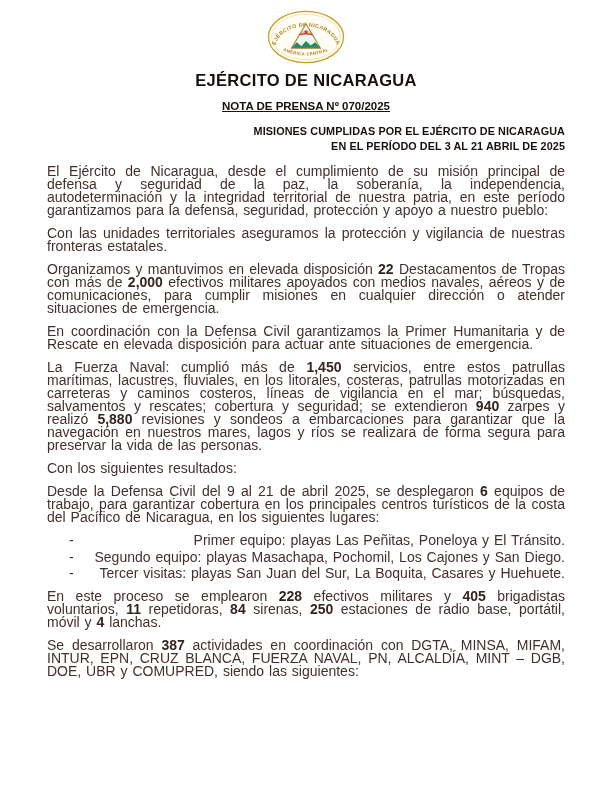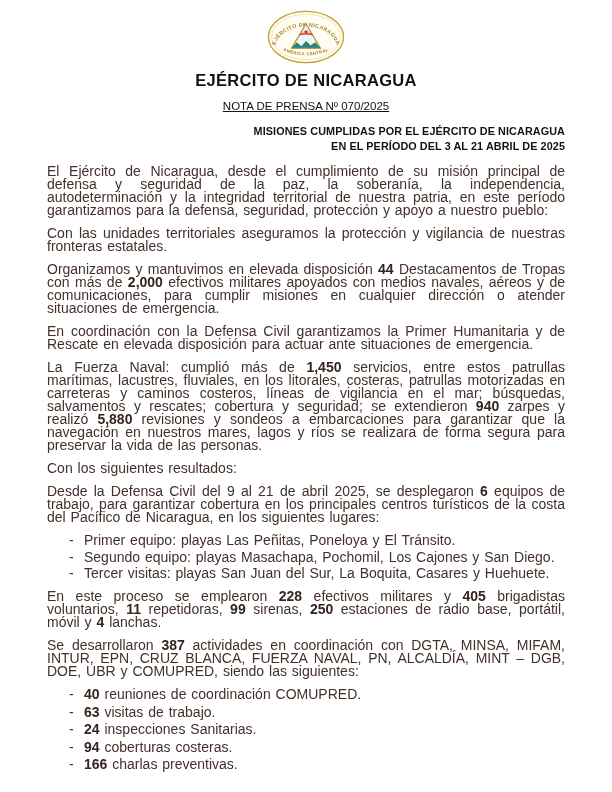--- a/index.html
+++ b/index.html
@@ -22,21 +22,21 @@
     font-size: 16.5px;
     font-weight: bold;
     color: #17110e;
     margin-top: 7px;
     letter-spacing: 0.3px;
     line-height: 19px;
   }
   .doc-subtitle {
     text-align: center;
     font-size: 11.5px;
-    font-weight: normal;
+    font-weight: bold;
     text-decoration: underline;
     color: #17110e;
     margin-top: 9px;
     line-height: 14px;
   }
   .mission-heading {
     text-align: right;
     font-size: 10.8px;
     font-weight: bold;
     color: #17110e;
@@ -50,21 +50,21 @@
     line-height: 13px;
     text-align: justify;
     word-spacing: 1px;
   }
   .doc-body p { margin: 0 0 10px 0; }
   .doc-body b { color: #36241e; }
   ul.dash-list {
     list-style: none;
     margin: 0 0 10px 0;
     padding: 0 0 0 22px;
-    text-align: left;
+    text-align: right;
   }
   ul.dash-list li {
     position: relative;
     padding-left: 15px;
     margin-bottom: 3.5px;
     line-height: 13px;
   }
   ul.dash-list li::before {
     content: "-";
     position: absolute;
@@ -111,37 +111,30 @@
   <div class="doc-subtitle">NOTA DE PRENSA Nº 070/2025</div>
 
   <div class="mission-heading">
     <div>MISIONES CUMPLIDAS POR EL EJÉRCITO DE NICARAGUA</div>
     <div>EN EL PERÍODO DEL 3 AL 21 ABRIL DE 2025</div>
   </div>
 
   <div class="doc-body">
     <p>El Ejército de Nicaragua, desde el cumplimiento de su misión principal de defensa y seguridad de la paz, la soberanía, la independencia, autodeterminación y la integridad territorial de nuestra patria, en este período garantizamos para la defensa, seguridad, protección y apoyo a nuestro pueblo:</p>
     <p>Con las unidades territoriales aseguramos la protección y vigilancia de nuestras fronteras estatales.</p>
-    <p>Organizamos y mantuvimos en elevada disposición <b>44</b> Destacamentos de Tropas con más de <b>2,000</b> efectivos militares apoyados con medios navales, aéreos y de comunicaciones, para cumplir misiones en cualquier dirección o atender situaciones de emergencia.</p>
+    <p>Organizamos y mantuvimos en elevada disposición <b>22</b> Destacamentos de Tropas con más de <b>2,000</b> efectivos militares apoyados con medios navales, aéreos y de comunicaciones, para cumplir misiones en cualquier dirección o atender situaciones de emergencia.</p>
     <p>En coordinación con la Defensa Civil garantizamos la Primer Humanitaria y de Rescate en elevada disposición para actuar ante situaciones de emergencia.</p>
     <p>La Fuerza Naval: cumplió más de <b>1,450</b> servicios, entre estos patrullas marítimas, lacustres, fluviales, en los litorales, costeras, patrullas motorizadas en carreteras y caminos costeros, líneas de vigilancia en el mar; búsquedas, salvamentos y rescates; cobertura y seguridad; se extendieron <b>940</b> zarpes y realizó <b>5,880</b> revisiones y sondeos a embarcaciones para garantizar que la navegación en nuestros mares, lagos y ríos se realizara de forma segura para preservar la vida de las personas.</p>
     <p>Con los siguientes resultados:</p>
     <p>Desde la Defensa Civil del 9 al 21 de abril 2025, se desplegaron <b>6</b> equipos de trabajo, para garantizar cobertura en los principales centros turísticos de la costa del Pacífico de Nicaragua, en los siguientes lugares:</p>
 
     <ul class="dash-list">
       <li>Primer equipo:  playas Las Peñitas, Poneloya y El Tránsito.</li>
       <li>Segundo equipo:  playas Masachapa, Pochomil, Los Cajones y San Diego.</li>
       <li>Tercer visitas:  playas San Juan del Sur, La Boquita, Casares y Huehuete.</li>
     </ul>
 
-    <p>En este proceso se emplearon <b>228</b> efectivos militares y <b>405</b> brigadistas voluntarios, <b>11</b> repetidoras, <b>99</b> sirenas, <b>250</b> estaciones de radio base, portátil, móvil y <b>4</b> lanchas.</p>
+    <p>En este proceso se emplearon <b>228</b> efectivos militares y <b>405</b> brigadistas voluntarios, <b>11</b> repetidoras, <b>84</b> sirenas, <b>250</b> estaciones de radio base, portátil, móvil y <b>4</b> lanchas.</p>
     <p>Se desarrollaron <b>387</b> actividades en coordinación con DGTA, MINSA, MIFAM, INTUR, EPN, CRUZ BLANCA, FUERZA NAVAL, PN, ALCALDÍA, MINT – DGB, DOE, UBR y COMUPRED, siendo las siguientes:</p>
 
-    <ul class="dash-list activities">
-      <li><b>40</b> reuniones de coordinación COMUPRED.</li>
-      <li><b>63</b> visitas de trabajo.</li>
-      <li><b>24</b> inspecciones Sanitarias.</li>
-      <li><b>94</b> coberturas costeras.</li>
-      <li><b>166</b> charlas preventivas.</li>
-    </ul>
   </div>
 
 </div>
 
 </body></html>

